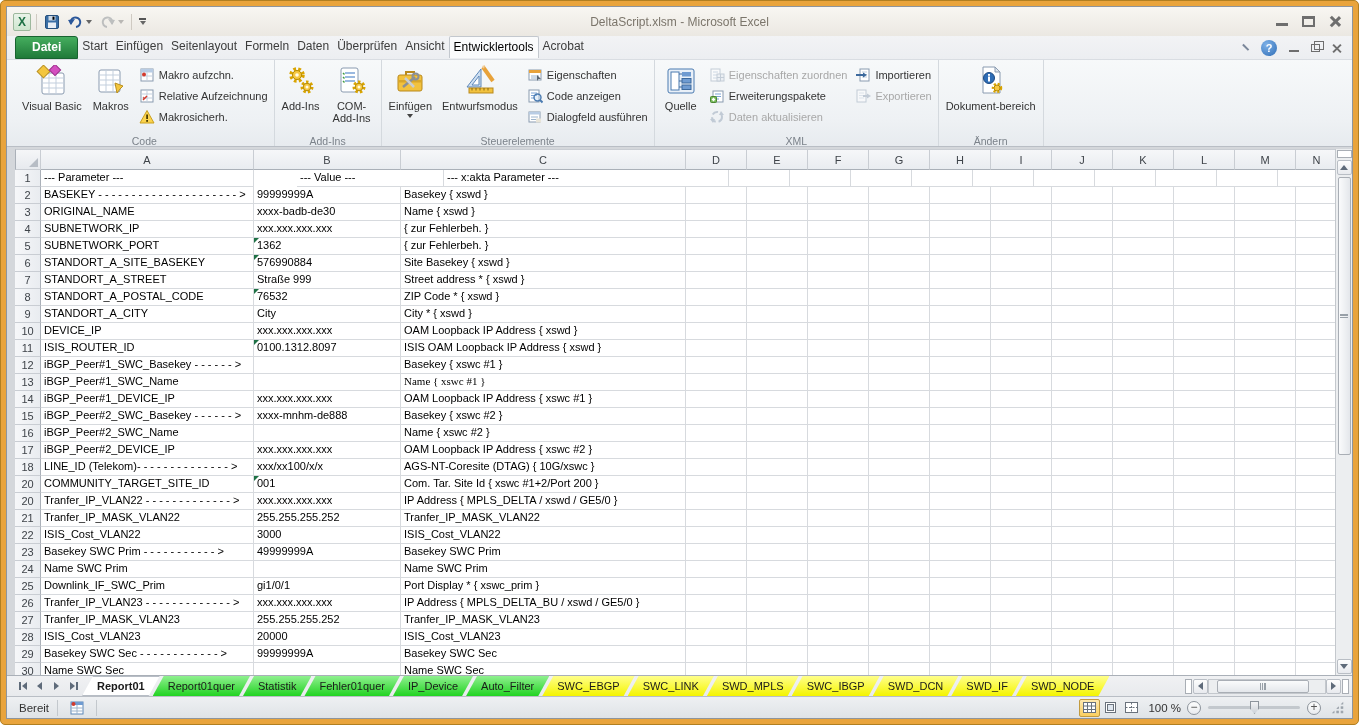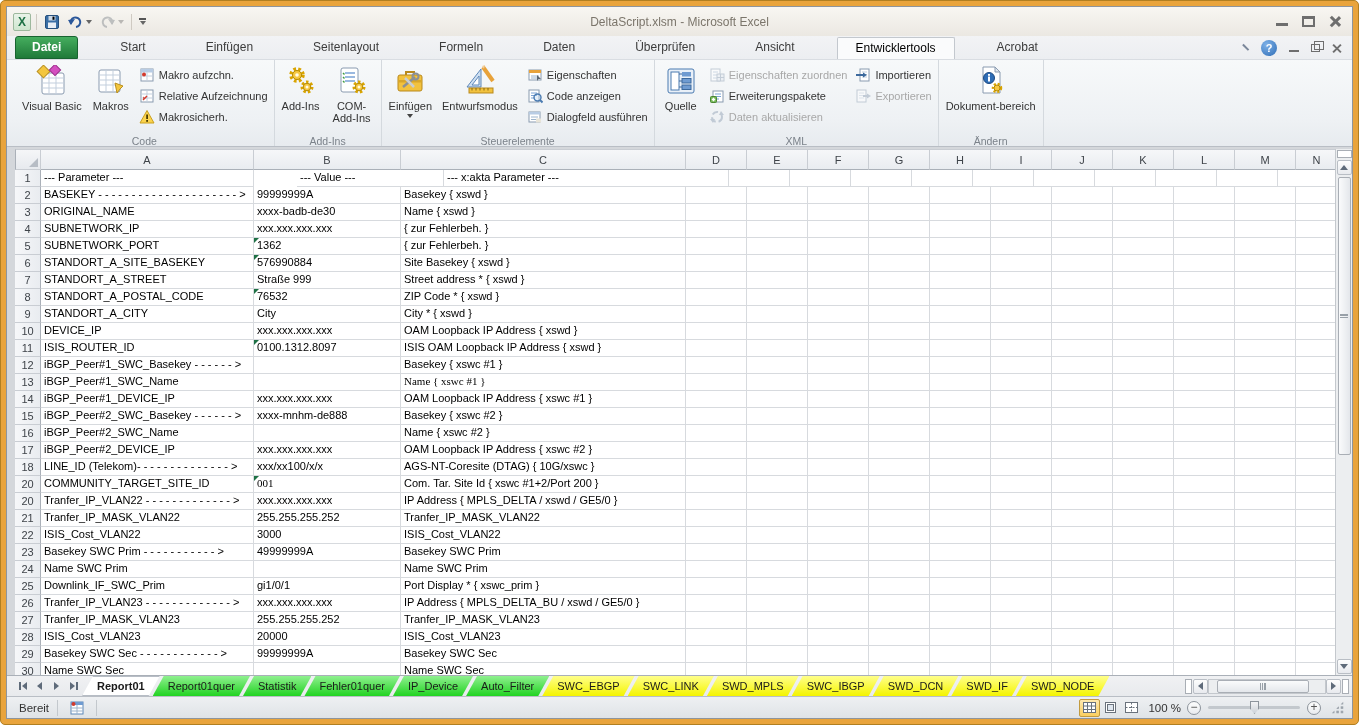--- a/index.html
+++ b/index.html
@@ -19,21 +19,21 @@
   .winbtns { margin-left:auto; display:flex; gap:14px; padding-right:10px; align-items:center; }
   .wb { width:14px; height:11px; position:relative; }
   .wb-min { border-bottom:3px solid #6e6e6e; height:9px; width:12px; }
   .wb-max { border:2px solid #6e6e6e; border-top:3px solid #6e6e6e; width:13px; height:11px; }
   .wb-x { width:13px; height:11px; position:relative; }
   .wb-x::before,.wb-x::after { content:""; position:absolute; left:5px; top:-1px; width:2.5px; height:13px; background:#6e6e6e; }
   .wb-x::before { transform:rotate(45deg);} .wb-x::after { transform:rotate(-45deg);}
 
   
   .tabstrip { height:23px; flex:0 0 23px; background:linear-gradient(#f2f3f5,#eceef1); display:flex; align-items:flex-end; padding-left:8px; position:relative; }
-  .rtab { font-size:12px; color:#3c3c3c; padding:3px 18px 4px; cursor:default; }
+  .rtab { font-size:12px; color:#3c3c3c; padding:3px 4px 4px; cursor:default; }
   .rtab.file { background:linear-gradient(#45ad5e,#1f7a39); color:#fff; border-radius:3px 3px 0 0; border:1px solid #186330; padding:3px 16px 4px; font-weight:bold; }
   .rtab.active { background:#fafbfc; border:1px solid #c3c8ce; border-bottom:none; border-radius:2px 2px 0 0; color:#000; }
   .ribbon-corner { position:absolute; right:10px; top:4px; display:flex; align-items:center; gap:12px; }
   .chev { width:8px; height:8px; border-left:2px solid #7a8term79a; border-top:2px solid #7a879a; transform:rotate(45deg) translateY(2px); }
   .help { width:16px; height:16px; border-radius:50%; background:radial-gradient(circle at 35% 30%,#7fb2e8,#2e6db6); color:#fff; font-size:11px; font-weight:bold; text-align:center; line-height:16px; }
   .sm-min { width:10px; height:8px; border-bottom:2px solid #6e6e6e; }
   .sm-restore { width:9px; height:8px; border:1.5px solid #6e6e6e; position:relative; }
   .sm-restore::before { content:""; position:absolute; left:2px; top:-4px; width:8px; height:7px; border:1.5px solid #6e6e6e; background:transparent; }
   .sm-x { width:10px; height:9px; position:relative; }
   .sm-x::before,.sm-x::after { content:""; position:absolute; left:4px; top:-1px; width:2px; height:11px; background:#6e6e6e; }
@@ -150,21 +150,21 @@
     </div>
     <div class="title-text">DeltaScript.xlsm  -  Microsoft Excel</div>
     <div class="winbtns">
       <div class="wb wb-min"></div>
       <div class="wb wb-max"></div>
       <div class="wb-x"></div>
     </div>
   </div>
 
   <div class="tabstrip">
-    <div id="rtabs" style="display:flex;align-items:center;gap:24px;">
+    <div id="rtabs" style="display:flex;align-items:flex-start;">
           <div class="rtab file">Datei</div>
           <div class="rtab">Start</div>
           <div class="rtab">Einfügen</div>
           <div class="rtab">Seitenlayout</div>
           <div class="rtab">Formeln</div>
           <div class="rtab">Daten</div>
           <div class="rtab">Überprüfen</div>
           <div class="rtab">Ansicht</div>
           <div class="rtab active">Entwicklertools</div>
           <div class="rtab">Acrobat</div>
@@ -723,21 +723,21 @@
               <div class="cell" style="width: 61px; flex: 0 0 61px;"></div>
               <div class="cell" style="width: 61px; flex: 0 0 61px;"></div>
               <div class="cell" style="width: 61px; flex: 0 0 61px;"></div>
               <div class="cell" style="width: 61px; flex: 0 0 61px;"></div>
               <div class="cell" style="width: 61px; flex: 0 0 61px;"></div>
               <div class="cell" style="width: 42px; flex: 0 0 42px;"></div>
             </div>
             <div class="grow">
               <div class="rh">20</div>
               <div class="cell" style="width: 213px; flex: 0 0 213px;">COMMUNITY_TARGET_SITE_ID</div>
-              <div class="cell flag" style="width: 147px; flex: 0 0 147px; font-family: Liberation Serif, serif;">001</div>
+              <div class="cell flag" style="width: 147px; flex: 0 0 147px;">001</div>
               <div class="cell" style="width: 285px; flex: 0 0 285px;">Com. Tar. Site Id { xswc #1+2/Port 200 }</div>
               <div class="cell" style="width: 61px; flex: 0 0 61px;"></div>
               <div class="cell" style="width: 61px; flex: 0 0 61px;"></div>
               <div class="cell" style="width: 61px; flex: 0 0 61px;"></div>
               <div class="cell" style="width: 61px; flex: 0 0 61px;"></div>
               <div class="cell" style="width: 61px; flex: 0 0 61px;"></div>
               <div class="cell" style="width: 61px; flex: 0 0 61px;"></div>
               <div class="cell" style="width: 61px; flex: 0 0 61px;"></div>
               <div class="cell" style="width: 61px; flex: 0 0 61px;"></div>
               <div class="cell" style="width: 61px; flex: 0 0 61px;"></div>

